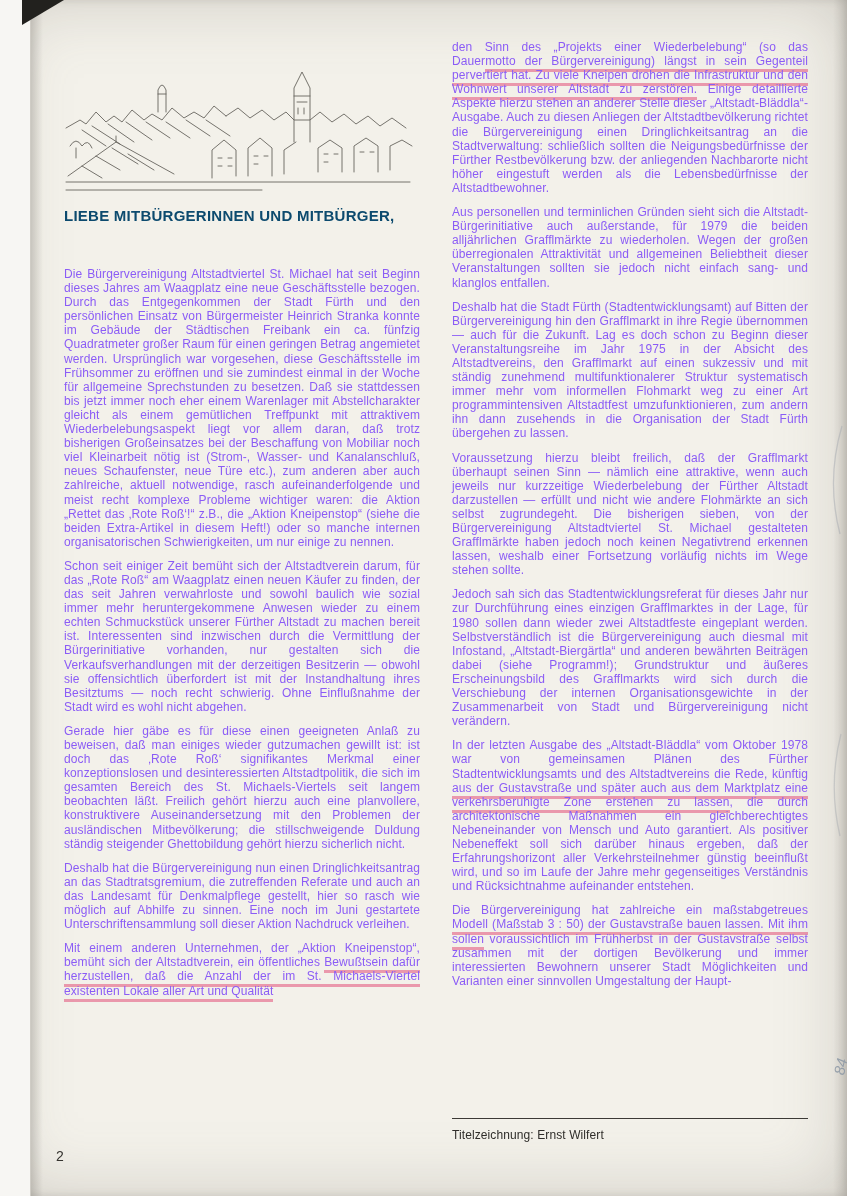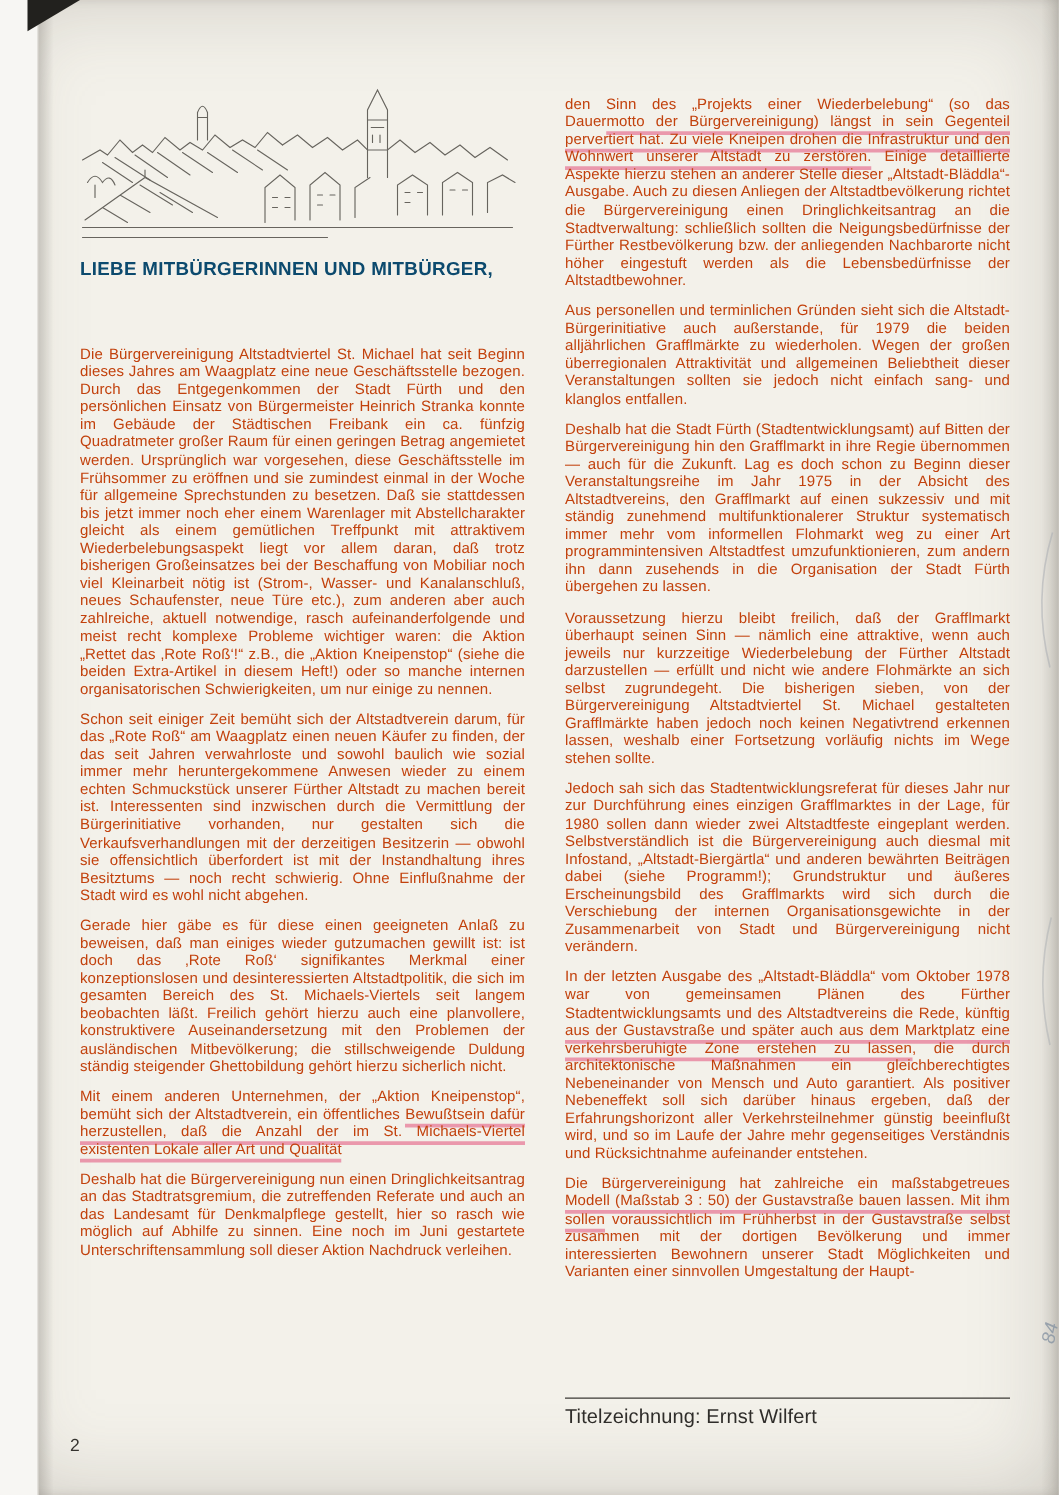--- a/index.html
+++ b/index.html
@@ -24,38 +24,38 @@
   .illustration{position:absolute;left:62px;top:50px;width:354px;height:154px;}
 
   
   .heading{
     position:absolute;left:64px;top:206px;width:380px;margin:0;
     font-size:15px;font-weight:bold;line-height:19px;letter-spacing:.25px;
     color:#0c4a6e;
   }
 
   
-  .col{position:absolute;width:356px;color:#c2410c;margin-top:36px;}
-  .col-left{left:64px;top:240px;}
+  .col{position:absolute;width:356px;color:#8b5cf6;}
+  .col-left{left:64px;top:267px;}
   .col-right{left:452px;top:40px;}
   .col p{
     margin:0 0 10px 0;
     font-size:12px;line-height:14.1px;letter-spacing:.1px;
     text-align:justify;hyphens:manual;
   }
   
   .mk{
     border-bottom:3px solid rgba(226,78,120,.55);
     padding-bottom:1px;
   }
 
   
   .credit-block{position:absolute;left:452px;top:1118px;width:356px;color:#2f2d2a;}
   .credit-rule{border-top:1.5px solid #3c3a36;margin-bottom:6px;}
-  .credit-text{font-size:16px;letter-spacing:.1px;}
+  .credit-text{font-size:12px;letter-spacing:.1px;}
 
   
   .page-number{position:absolute;left:56px;top:1148px;font-size:14px;color:#35332f;}
 
   
   .margin-note{
     position:absolute;right:-2px;top:1058px;
     transform:rotate(-78deg);
     font-size:15px;font-style:italic;color:#8794a3;opacity:.8;
   }
@@ -90,22 +90,22 @@
   </svg>
 
   <h1 class="heading">
     <span>LIEBE MITBÜRGERINNEN UND MITBÜRGER,</span><br>
   </h1>
 
   <div class="col col-left">
     <p>Die Bürgervereinigung Altstadtviertel St. Michael hat seit Beginn dieses Jahres am Waagplatz eine neue Geschäftsstelle bezogen. Durch das Entgegenkommen der Stadt Fürth und den persönlichen Einsatz von Bürgermeister Heinrich Stranka konnte im Gebäude der Städtischen Freibank ein ca. fünfzig Quadratmeter großer Raum für einen geringen Betrag angemietet werden. Ursprünglich war vorgesehen, diese Geschäftsstelle im Frühsommer zu eröffnen und sie zumindest einmal in der Woche für allgemeine Sprechstunden zu besetzen. Daß sie stattdessen bis jetzt immer noch eher einem Warenlager mit Abstellcharakter gleicht als einem gemütlichen Treffpunkt mit attraktivem Wiederbelebungsaspekt liegt vor allem daran, daß trotz bisherigen Großeinsatzes bei der Beschaffung von Mobiliar noch viel Kleinarbeit nötig ist (Strom-, Wasser- und Kanalanschluß, neues Schaufenster, neue Türe etc.), zum anderen aber auch zahlreiche, aktuell notwendige, rasch aufeinanderfolgende und meist recht komplexe Probleme wichtiger waren: die Aktion „Rettet das ‚Rote Roß‘!“ z.B., die „Aktion Kneipenstop“ (siehe die beiden Extra-Artikel in diesem Heft!) oder so manche internen organisatorischen Schwierigkeiten, um nur einige zu nennen.</p>
     <p>Schon seit einiger Zeit bemüht sich der Altstadtverein darum, für das „Rote Roß“ am Waagplatz einen neuen Käufer zu finden, der das seit Jahren verwahrloste und sowohl baulich wie sozial immer mehr heruntergekommene Anwesen wieder zu einem echten Schmuckstück unserer Fürther Altstadt zu machen bereit ist. Interessenten sind inzwischen durch die Vermittlung der Bürgerinitiative vorhanden, nur gestalten sich die Verkaufsverhandlungen mit der derzeitigen Besitzerin — obwohl sie offensichtlich überfordert ist mit der Instandhaltung ihres Besitztums — noch recht schwierig. Ohne Einflußnahme der Stadt wird es wohl nicht abgehen.</p>
     <p>Gerade hier gäbe es für diese einen geeigneten Anlaß zu beweisen, daß man einiges wieder gutzumachen gewillt ist: ist doch das ‚Rote Roß‘ signifikantes Merkmal einer konzeptionslosen und desinteressierten Altstadtpolitik, die sich im gesamten Bereich des St. Michaels-Viertels seit langem beobachten läßt. Freilich gehört hierzu auch eine planvollere, konstruktivere Auseinandersetzung mit den Problemen der ausländischen Mitbevölkerung; die stillschweigende Duldung ständig steigender Ghettobildung gehört hierzu sicherlich nicht.</p>
+    <p>Deshalb hat die Bürgervereinigung nun einen Dringlichkeitsantrag an das Stadtratsgremium, die zutreffenden Referate und auch an das Landesamt für Denkmalpflege gestellt, hier so rasch wie möglich auf Abhilfe zu sinnen. Eine noch im Juni gestartete Unterschriftensammlung soll dieser Aktion Nachdruck verleihen.</p>
     <p><span>Mit einem anderen Unternehmen, der „Aktion Kneipenstop“, bemüht sich der Altstadtverein, ein öffentliches </span><span class="mk">Bewußtsein dafür herzustellen, daß die Anzahl der im St. Michaels-Viertel existenten Lokale aller Art und Qualität</span></p>
-    <p>Deshalb hat die Bürgervereinigung nun einen Dringlichkeitsantrag an das Stadtratsgremium, die zutreffenden Referate und auch an das Landesamt für Denkmalpflege gestellt, hier so rasch wie möglich auf Abhilfe zu sinnen. Eine noch im Juni gestartete Unterschriftensammlung soll dieser Aktion Nachdruck verleihen.</p>
   </div>
 
   <div class="col col-right">
     <p><span>den Sinn des „Projekts einer Wiederbelebung“ (so das Dauer</span><span class="mk">motto der Bürgervereinigung) längst in sein Gegenteil pervertiert hat. Zu viele Kneipen drohen die Infrastruktur und den Wohnwert unserer Altstadt zu zerstören.</span><span> Einige detaillierte Aspekte hierzu stehen an anderer Stelle dieser „Altstadt-Bläddla“-Ausgabe. Auch zu diesen Anliegen der Altstadtbevölkerung richtet die Bürgervereinigung einen Dringlichkeitsantrag an die Stadtverwaltung: schließlich sollten die Neigungsbedürfnisse der Fürther Restbevölkerung bzw. der anliegenden Nachbarorte nicht höher eingestuft werden als die Lebensbedürfnisse der Altstadtbewohner.</span></p>
     <p>Aus personellen und terminlichen Gründen sieht sich die Altstadt-Bürgerinitiative auch außerstande, für 1979 die beiden alljährlichen Grafflmärkte zu wiederholen. Wegen der großen überregionalen Attraktivität und allgemeinen Beliebtheit dieser Veranstaltungen sollten sie jedoch nicht einfach sang- und klanglos entfallen.</p>
     <p>Deshalb hat die Stadt Fürth (Stadtentwicklungsamt) auf Bitten der Bürgervereinigung hin den Grafflmarkt in ihre Regie übernommen — auch für die Zukunft. Lag es doch schon zu Beginn dieser Veranstaltungsreihe im Jahr 1975 in der Absicht des Altstadtvereins, den Grafflmarkt auf einen sukzessiv und mit ständig zunehmend multifunktionalerer Struktur systematisch immer mehr vom informellen Flohmarkt weg zu einer Art programmintensiven Altstadtfest umzufunktionieren, zum andern ihn dann zusehends in die Organisation der Stadt Fürth übergehen zu lassen.</p>
     <p>Voraussetzung hierzu bleibt freilich, daß der Grafflmarkt überhaupt seinen Sinn — nämlich eine attraktive, wenn auch jeweils nur kurzzeitige Wiederbelebung der Fürther Altstadt darzustellen — erfüllt und nicht wie andere Flohmärkte an sich selbst zugrundegeht. Die bisherigen sieben, von der Bürgervereinigung Altstadtviertel St. Michael gestalteten Grafflmärkte haben jedoch noch keinen Negativtrend erkennen lassen, weshalb einer Fortsetzung vorläufig nichts im Wege stehen sollte.</p>
     <p>Jedoch sah sich das Stadtentwicklungsreferat für dieses Jahr nur zur Durchführung eines einzigen Grafflmarktes in der Lage, für 1980 sollen dann wieder zwei Altstadtfeste eingeplant werden. Selbstverständlich ist die Bürgervereinigung auch diesmal mit Infostand, „Altstadt-Biergärtla“ und anderen bewährten Beiträgen dabei (siehe Programm!); Grundstruktur und äußeres Erscheinungsbild des Grafflmarkts wird sich durch die Verschiebung der internen Organisationsgewichte in der Zusammenarbeit von Stadt und Bürgervereinigung nicht verändern.</p>
     <p><span>In der letzten Ausgabe des „Altstadt-Bläddla“ vom Oktober 1978 war von gemeinsamen Plänen des Fürther Stadtentwicklungsamts und des Altstadtvereins die Rede, künftig </span><span class="mk">aus der Gustavstraße und später auch aus dem Marktplatz eine verkehrsberuhigte Zone erstehen zu lassen</span><span>, die durch architektonische Maßnahmen ein gleichberechtigtes Nebeneinander von Mensch und Auto garantiert. Als positiver Nebeneffekt soll sich darüber hinaus ergeben, daß der Erfahrungshorizont aller Verkehrsteilnehmer günstig beeinflußt wird, und so im Laufe der Jahre mehr gegenseitiges Verständnis und Rücksichtnahme aufeinander entstehen.</span></p>
     <p><span>Die Bürgervereinigung hat zahlreiche ein maßstabgetreues </span><span class="mk">Modell (Maßstab 3 : 50) der Gustavstraße bauen lassen. Mit ihm sollen</span><span> voraussichtlich im Frühherbst in der Gustavstraße selbst zusammen mit der dortigen Bevölkerung und immer interessierten Bewohnern unserer Stadt Möglichkeiten und Varianten einer sinnvollen Umgestaltung der Haupt-</span></p>

